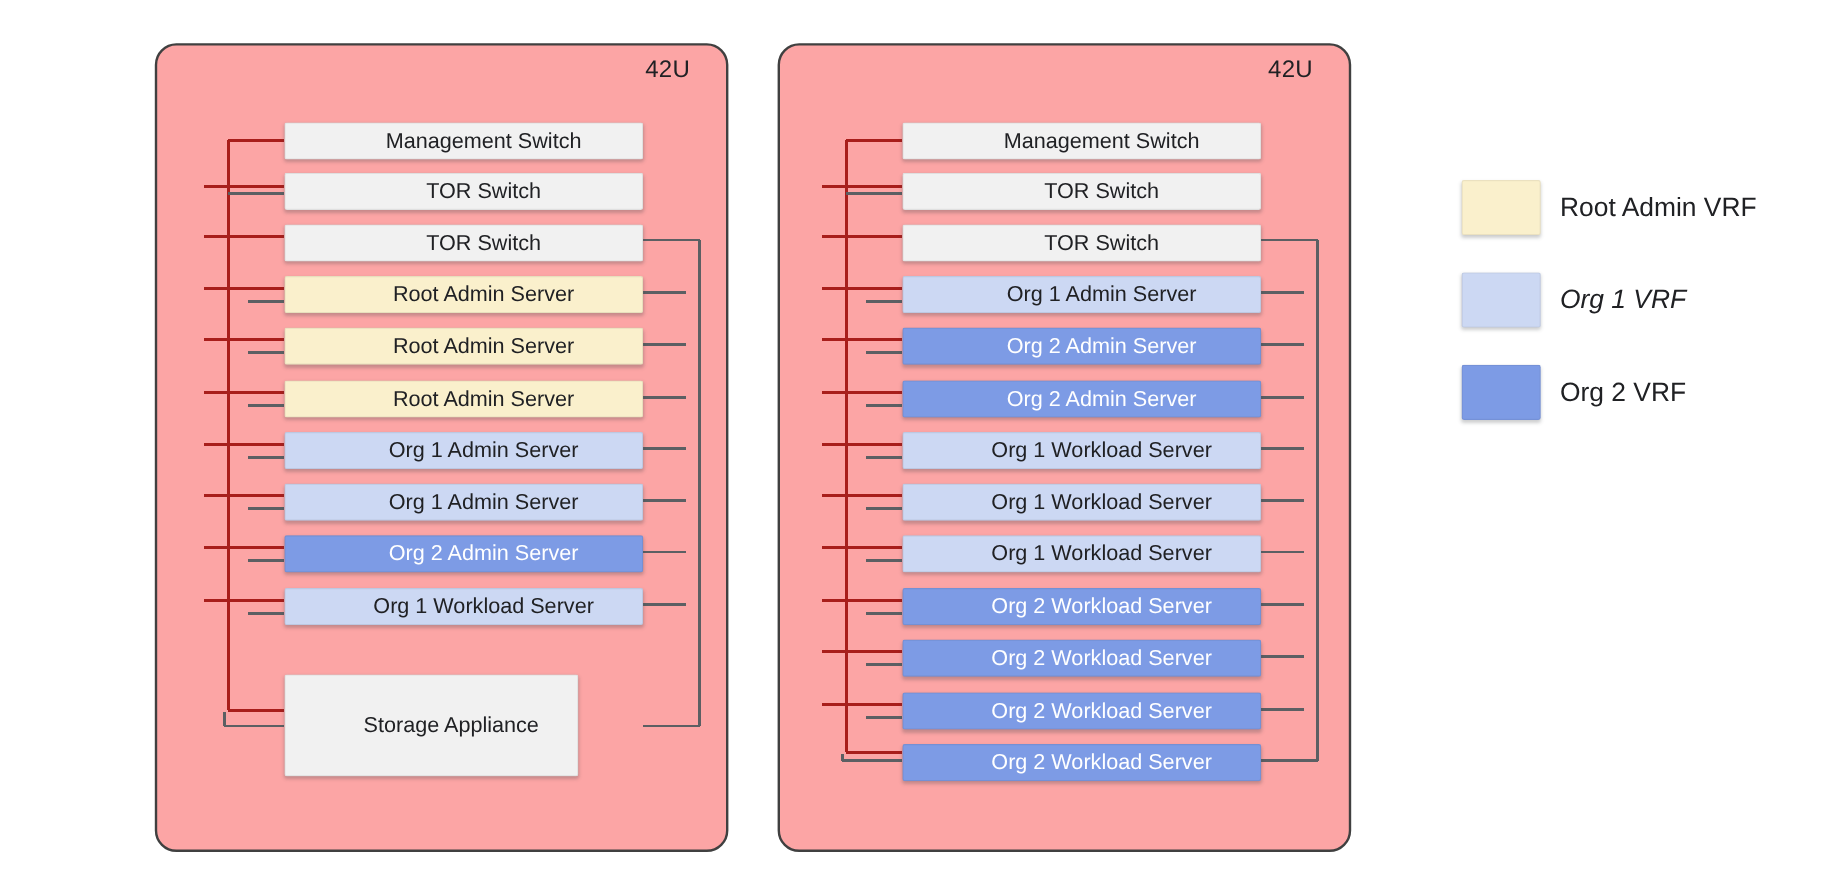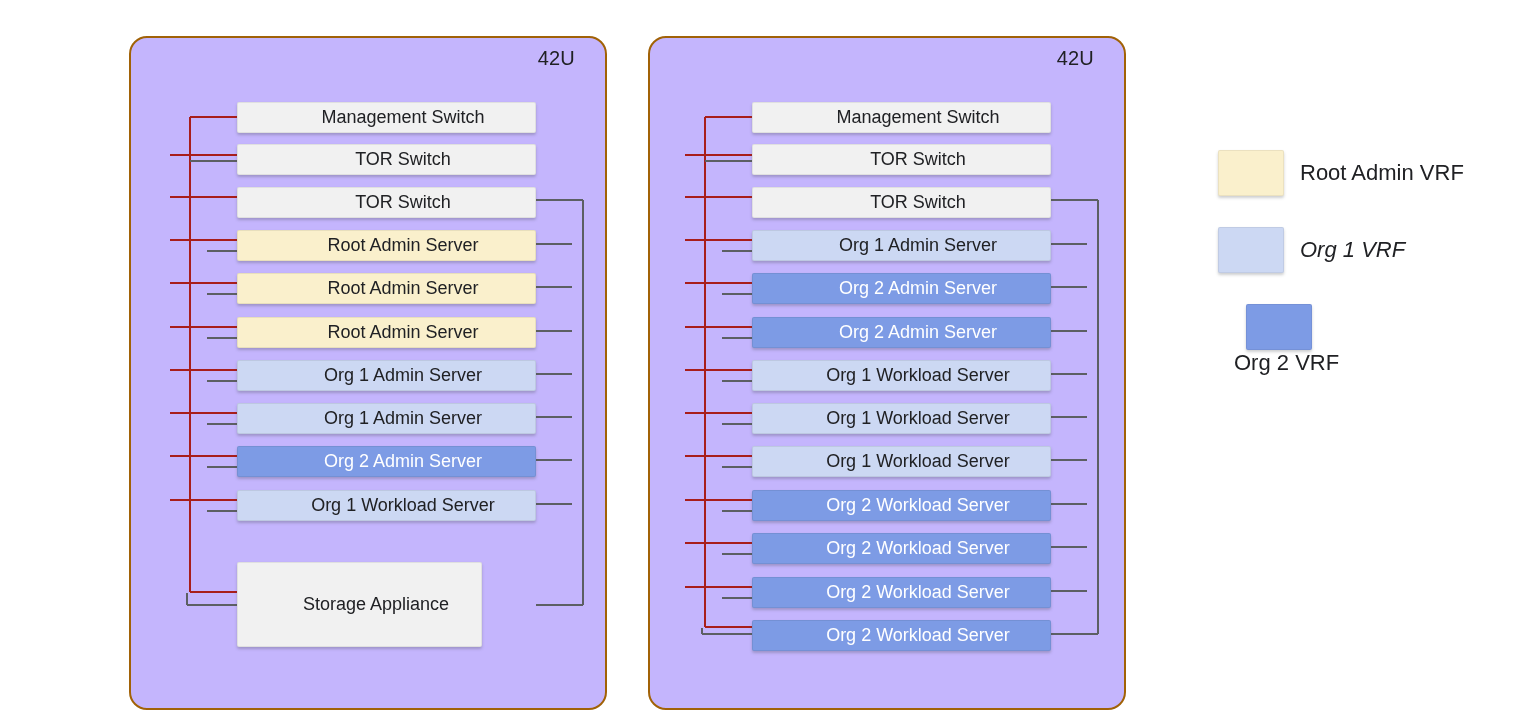--- a/index.html
+++ b/index.html
@@ -1,21 +1,21 @@
 <!DOCTYPE html>
 <html><head>
 <meta charset="utf-8">
 <style>
   html,body{margin:0;padding:0;background:#ffffff;}
   body{font-family:"Liberation Sans", sans-serif;}
   #canvas{position:relative;width:1528px;height:728px;background:#ffffff;overflow:hidden;}
   .rack{
     position:absolute;
-    background:#c4b5fd;
-    border:2px solid #a16207;
+    background:#fca5a5;
+    border:2px solid #404040;
     border-radius:18px;
     box-sizing:border-box;
   }
   .cap{
     position:absolute;
     top:9px;right:30px;
     font-size:20px;color:#202124;
     letter-spacing:0.2px;
   }
   .conn{position:absolute;left:0;top:0;}
@@ -207,18 +207,18 @@
     </div>
   <div class="legend" style="left: 1218px; top: 0px;">
       <div class="legend-item" style="left: 0px; top: 150px;">
         <div class="legend-swatch" style="background: rgb(250, 240, 204);"></div>
         <span class="legend-label">Root Admin VRF</span>
       </div>
       <div class="legend-item" style="left: 0px; top: 227px; font-style: italic;">
         <div class="legend-swatch" style="background: rgb(204, 216, 243);"></div>
         <span class="legend-label">Org 1 VRF</span>
       </div>
-      <div class="legend-item" style="left: 0px; top: 304px; flex-direction: column;">
+      <div class="legend-item" style="left: 0px; top: 304px;">
         <div class="legend-swatch" style="background: rgb(125, 155, 229);"></div>
         <span class="legend-label">Org 2 VRF</span>
       </div>
     </div>
 </div>
 
 </body></html>

